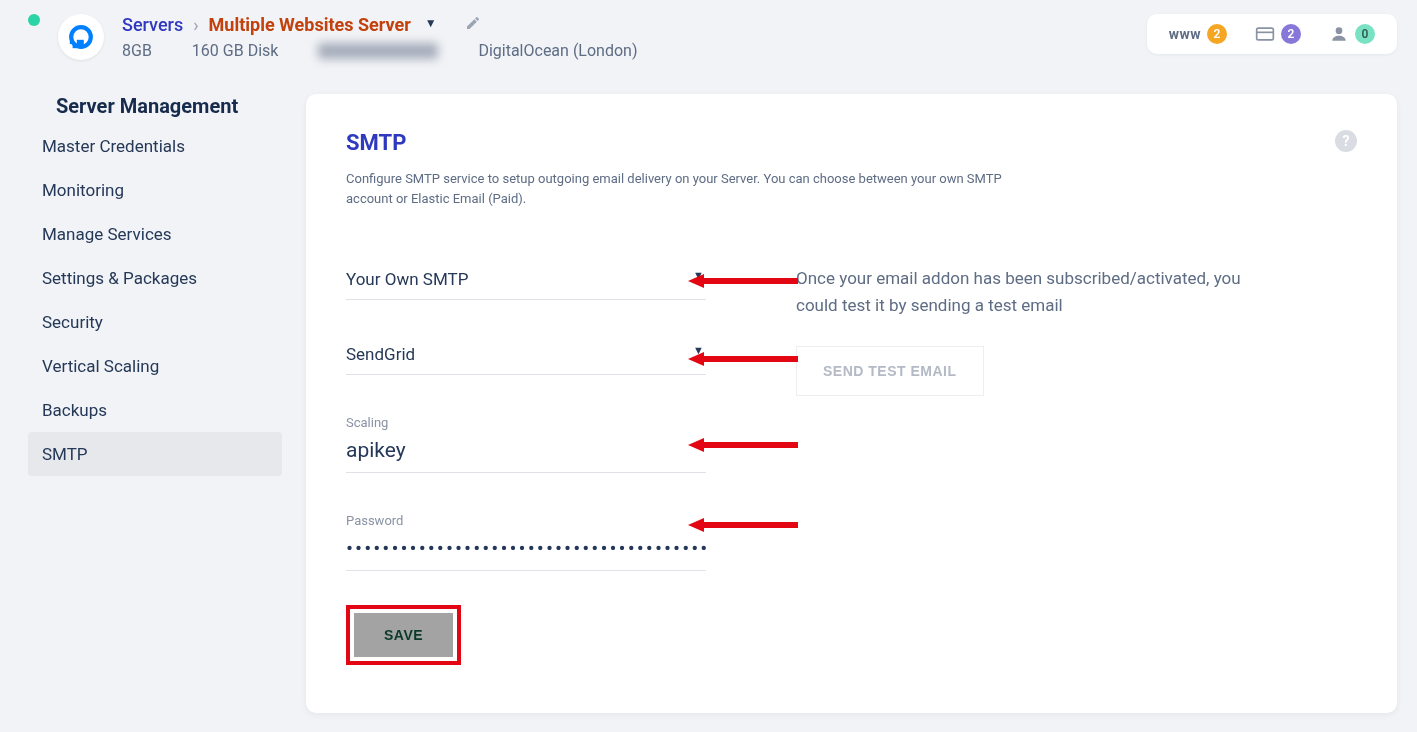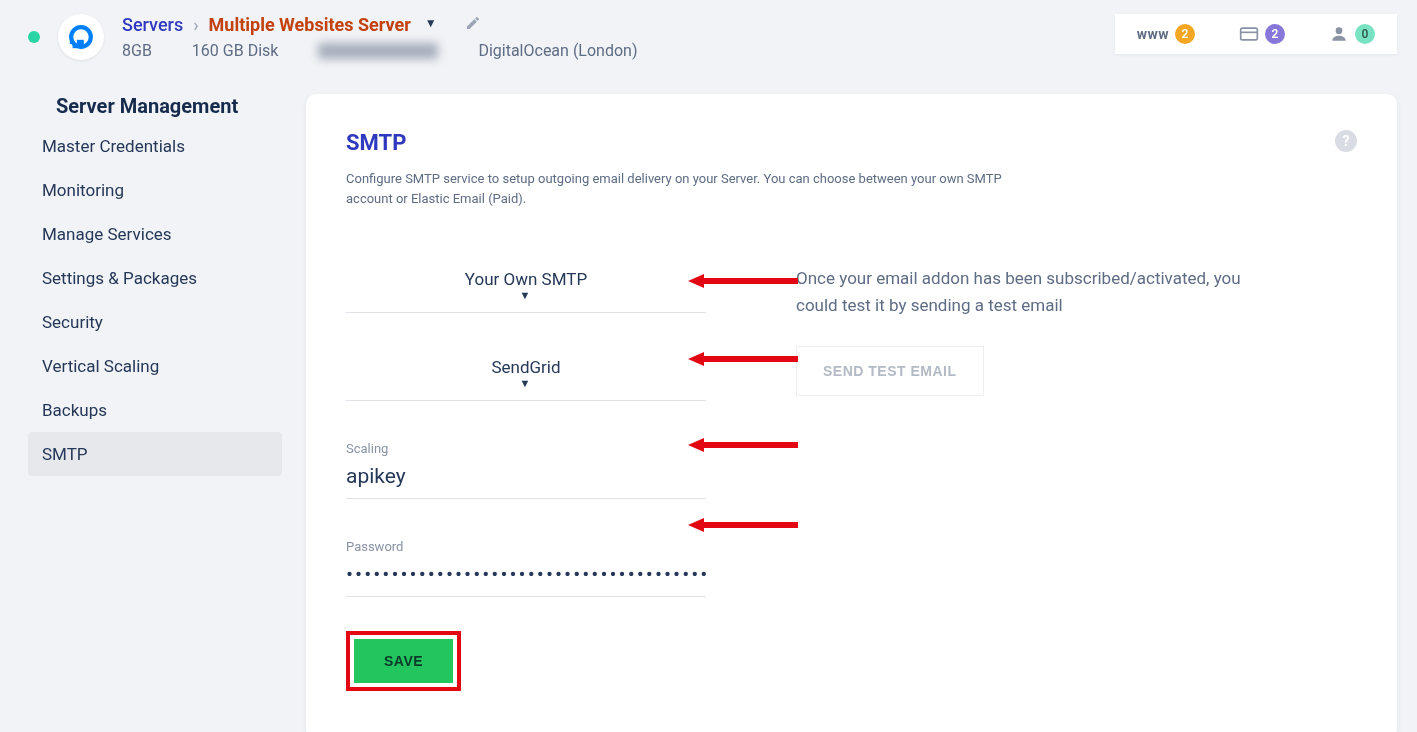--- a/index.html
+++ b/index.html
@@ -14,21 +14,21 @@
 
   
   .header {
     display: flex;
     align-items: flex-start;
     padding: 14px 20px 0 28px;
     justify-content: space-between;
   }
   .header-left {
     display: flex;
-    align-items: center;
+    align-items: flex-start;
     gap: 18px;
   }
   .status-dot {
     width: 12px; height: 12px; border-radius: 50%; background: #2bd4a4;
   }
   .provider-logo {
     width: 46px; height: 46px; border-radius: 50%; background: #fff;
     display:flex; align-items:center; justify-content:center;
     box-shadow: 0 1px 3px rgba(0,0,0,.08);
   }
@@ -40,22 +40,22 @@
   .bc-name { color:#c2410c; font-weight:700; }
   .bc-caret { font-size:12px; margin-left:4px; position:relative; top:-2px; }
   .pencil-icon { color:#9aa4b5; font-size:16px; margin-left:18px; }
   .meta-row { display:flex; align-items:center; gap:40px; font-size:16px; color:#5e6c84; }
   .meta-blur {
     width: 120px; height: 16px; background:#a6adbb;
     filter: blur(5px); border-radius:4px;
   }
 
   .header-right {
-    background:#fff; border-radius:0; padding:10px 22px;
-    display:flex; align-items:center; gap:44px;
+    background:#fff; border-radius:10px; padding:10px 22px;
+    display:flex; align-items:center; gap:28px;
     box-shadow: 0 1px 3px rgba(9,30,66,.06);
   }
   .hr-item { display:flex; align-items:center; gap:6px; color:#5e6c84; font-size:15px; }
   .badge { min-width:20px; height:20px; border-radius:10px; font-size:12px; font-weight:600;
            display:inline-flex; align-items:center; justify-content:center; padding:0 6px; }
   .badge-orange { background:#f5a623; color:#fff; }
   .badge-purple { background:#8777d9; color:#fff; }
   .badge-teal   { background:#79e2c3; color:#315c4c; }
   .www-label { font-weight:700; font-size:14px; letter-spacing:.5px; color:#5e6c84; }
   .card-icon svg, .person-icon svg { width:20px; height:20px; display:block; }
@@ -88,41 +88,41 @@
 
   .form-area { display:flex; gap:90px; margin-top:56px; }
   .col-left { width:360px; }
   .col-right { width:460px; }
 
   .field { position:relative; margin-bottom:40px; }
   .field .label { font-size:13px; color:#8993a4; margin-bottom:4px; display:block; }
   .field .value {
     font-size:17px; color:#253858; padding:4px 0 10px; width:100%;
   }
-  .field.select .value { display:flex; align-items:center; justify-content:space-between;flex-direction:column; }
+  .field.select .value { display:flex; align-items:flex-start; justify-content:space-between; }
   .field .underline { height:1px; background:#dfe1e6; width:100%; }
   .field input {
     border:none; outline:none; font-size:21px; color:#253858;
     padding:4px 0 10px; width:100%; background:transparent; font-family:inherit;
   }
   .field input[type="password"] { letter-spacing:2px; }
   .caret-down { font-size:11px; color:#253858; padding-right:2px; }
 
   .right-text { font-size:17px; color:#5e6c84; line-height:1.55; }
   .send-test-btn {
     margin-top:28px; border:1px solid #eceef1; background:#fff;
     padding:16px 26px; font-size:14px; letter-spacing:.5px; font-weight:600;
     color:#b3bac5; cursor:default;
   }
 
   .save-wrap {
     border:4px solid #e30613; display:inline-block; padding:4px; margin-top:4px;
   }
   .save-btn {
-    background:#22c55e; border:none; color:#0b3a2a; font-weight:700;
+    background:#a3a3a3; border:none; color:#0b3a2a; font-weight:700;
     padding:14px 30px; font-size:14px; letter-spacing:.5px; cursor:pointer;
   }
 
   
   .arrow {
     position:absolute; width:110px; height:14px; pointer-events:none;
   }
   .arrow svg { width:100%; height:100%; display:block; }
 </style>
 </head>

